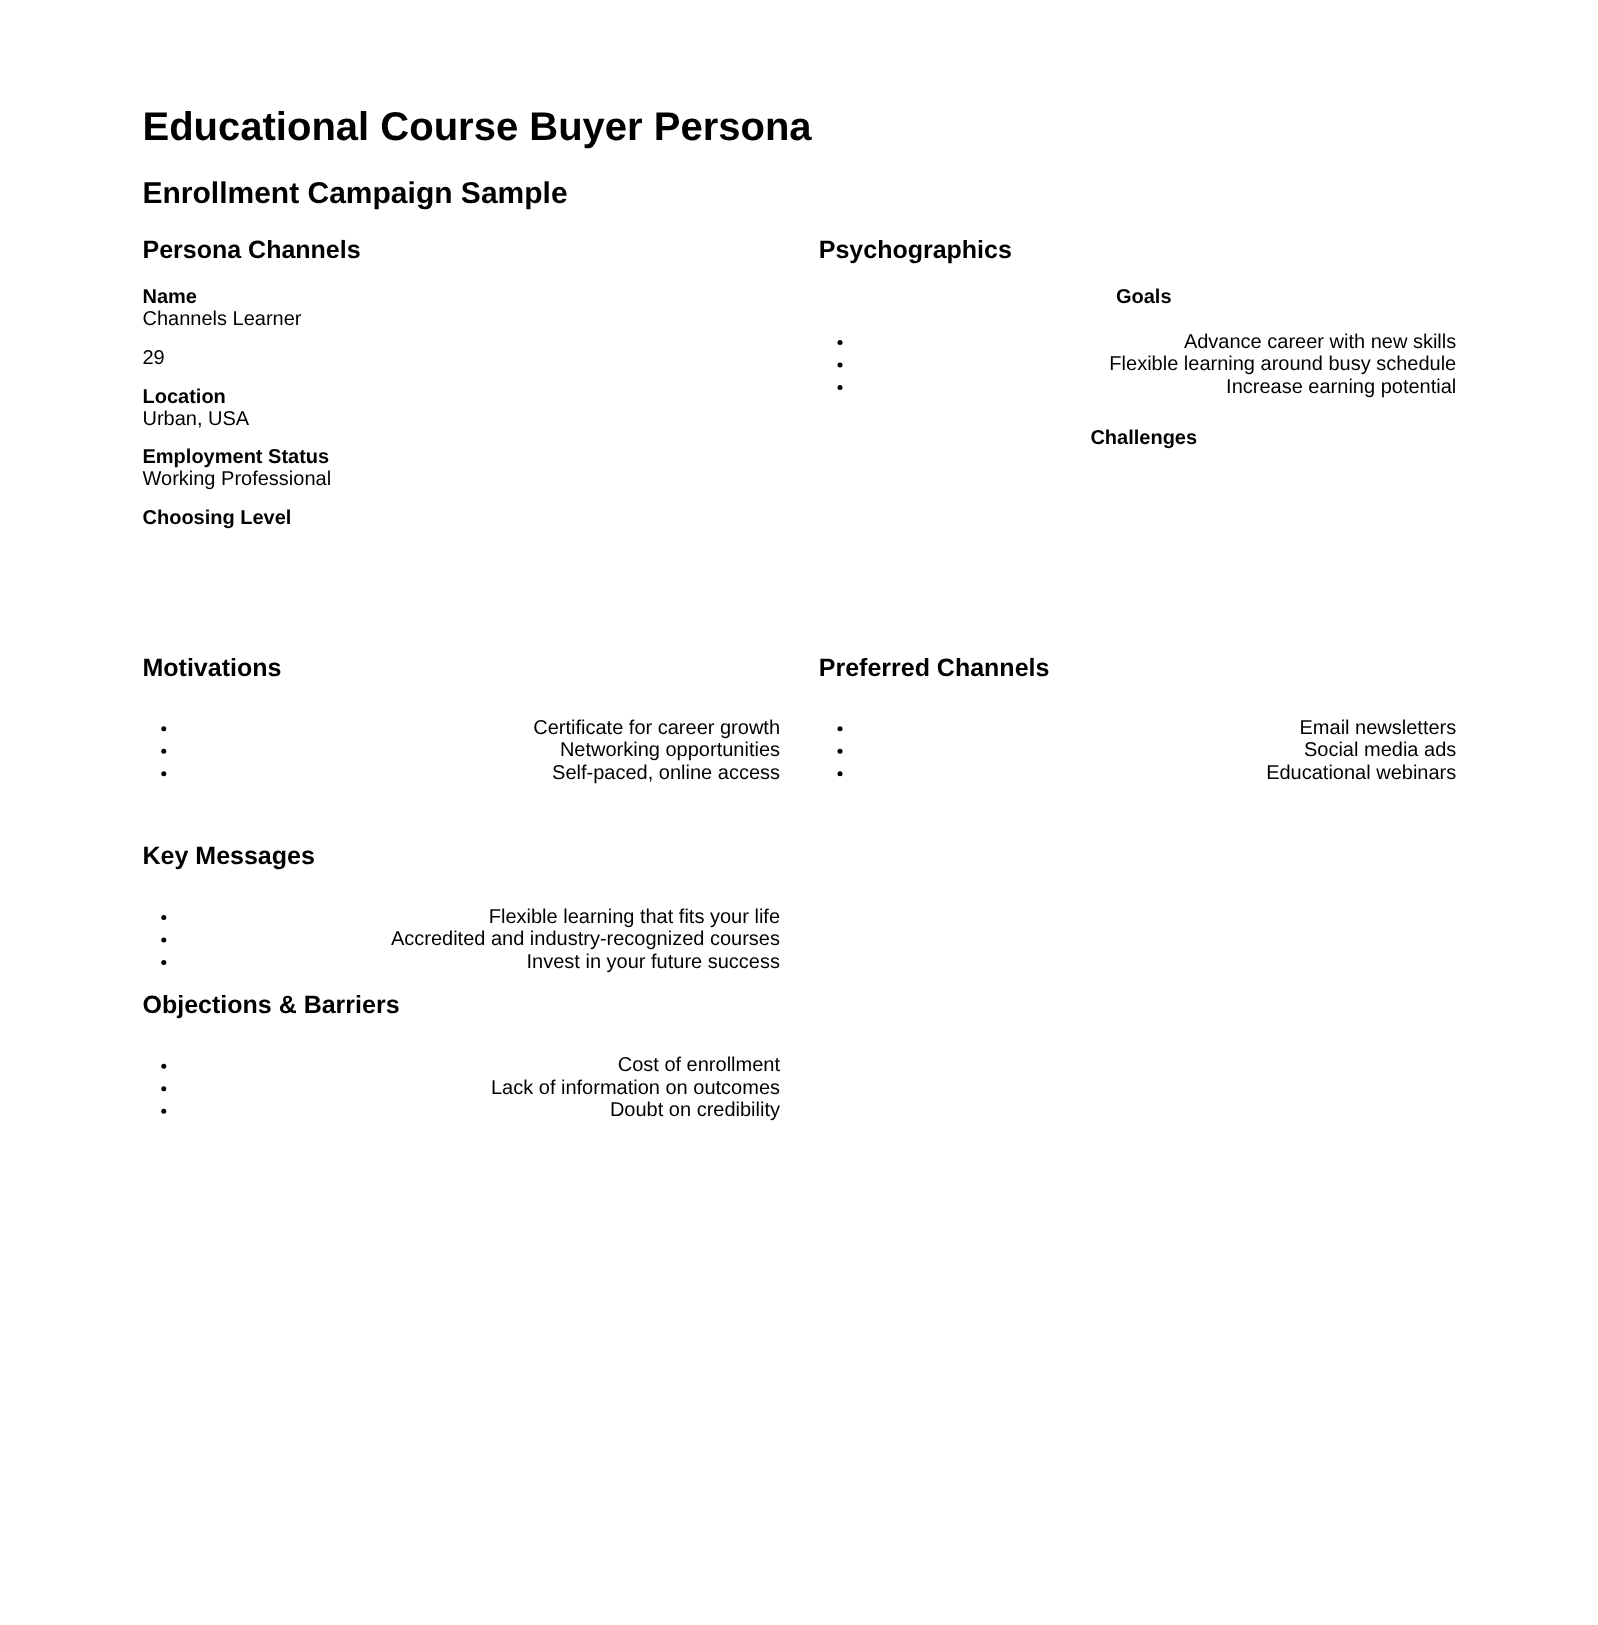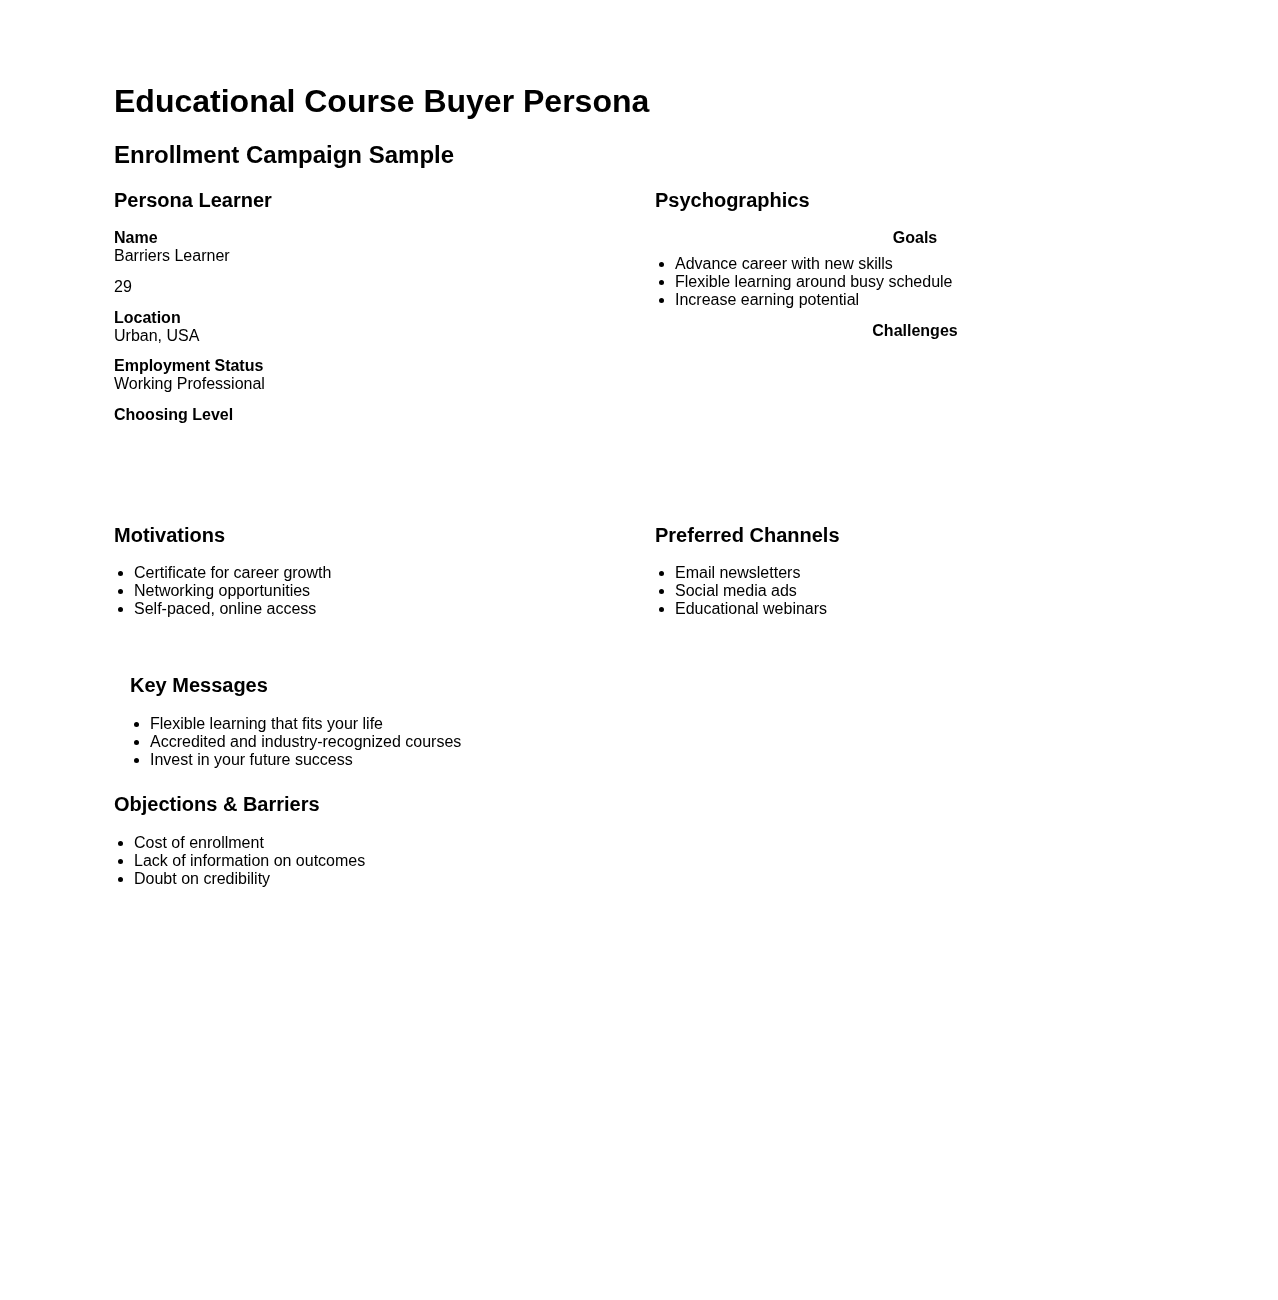--- a/index.html
+++ b/index.html
@@ -12,36 +12,36 @@
     }
     .page { position: absolute; left: 114px; top: 0; width: 1050px; }
     h1 { font-size: 32px; font-weight: bold; margin: 0; position: absolute; top: 83px; left: 0; white-space: nowrap; }
     h2.sub { font-size: 24px; font-weight: bold; margin: 0; position: absolute; top: 141px; left: 0; white-space: nowrap; }
     .section { position: absolute; width: 520px; }
     .section h3 { font-size: 20px; font-weight: bold; margin: 0; line-height: 23px; }
     .section h4 { font-size: 16px; font-weight: bold; margin: 0; line-height: 18px; text-align: center; }
     .detail { margin-top: 0; }
     .detail .lbl { font-weight: bold; font-size: 16px; line-height: 18px; display: block; }
     .detail .val { font-size: 16px; line-height: 18px; display: block; }
-    ul { margin: 0; padding-left: 20px; font-size: 16px; line-height: 18px; }
+    ul { margin: 10px; padding-left: 20px; font-size: 16px; line-height: 18px; text-align: right; }
     ul li { margin: 0; }
   </style>
 </head>
 <body>
 
 <div class="page">
   <h1>Educational Course Buyer Persona</h1>
   <h2 class="sub">Enrollment Campaign Sample</h2>
 
   <div class="section" style="left:0; top:189px;">
-    <h3>Persona Learner</h3>
+    <h3>Persona Channels</h3>
     <div style="height:17px"></div>
     <div class="detail">
       <span class="lbl">Name</span>
-      <span class="val">Barriers Learner</span>
+      <span class="val">Channels Learner</span>
     </div>
     <div style="height:13px"></div>
     <div class="detail">
       <span class="val">29</span>
     </div>
     <div style="height:13px"></div>
     <div class="detail">
       <span class="lbl">Location</span>
       <span class="val">Urban, USA</span>
     </div>
@@ -84,21 +84,21 @@
   <div class="section" style="left:541px; top:524px;">
     <h3>Preferred Channels</h3>
     <div style="height:17px"></div>
     <ul>
       <li>Email newsletters</li>
       <li>Social media ads</li>
       <li>Educational webinars</li>
     </ul>
   </div>
 
-  <div class="section" style="left:16px; top:674px;">
+  <div class="section" style="left:0; top:674px;">
     <h3>Key Messages</h3>
     <div style="height:18px"></div>
     <ul>
       <li>Flexible learning that fits your life</li>
       <li>Accredited and industry-recognized courses</li>
       <li>Invest in your future success</li>
     </ul>
   </div>
 
   <div class="section" style="left:0; top:793px;">

